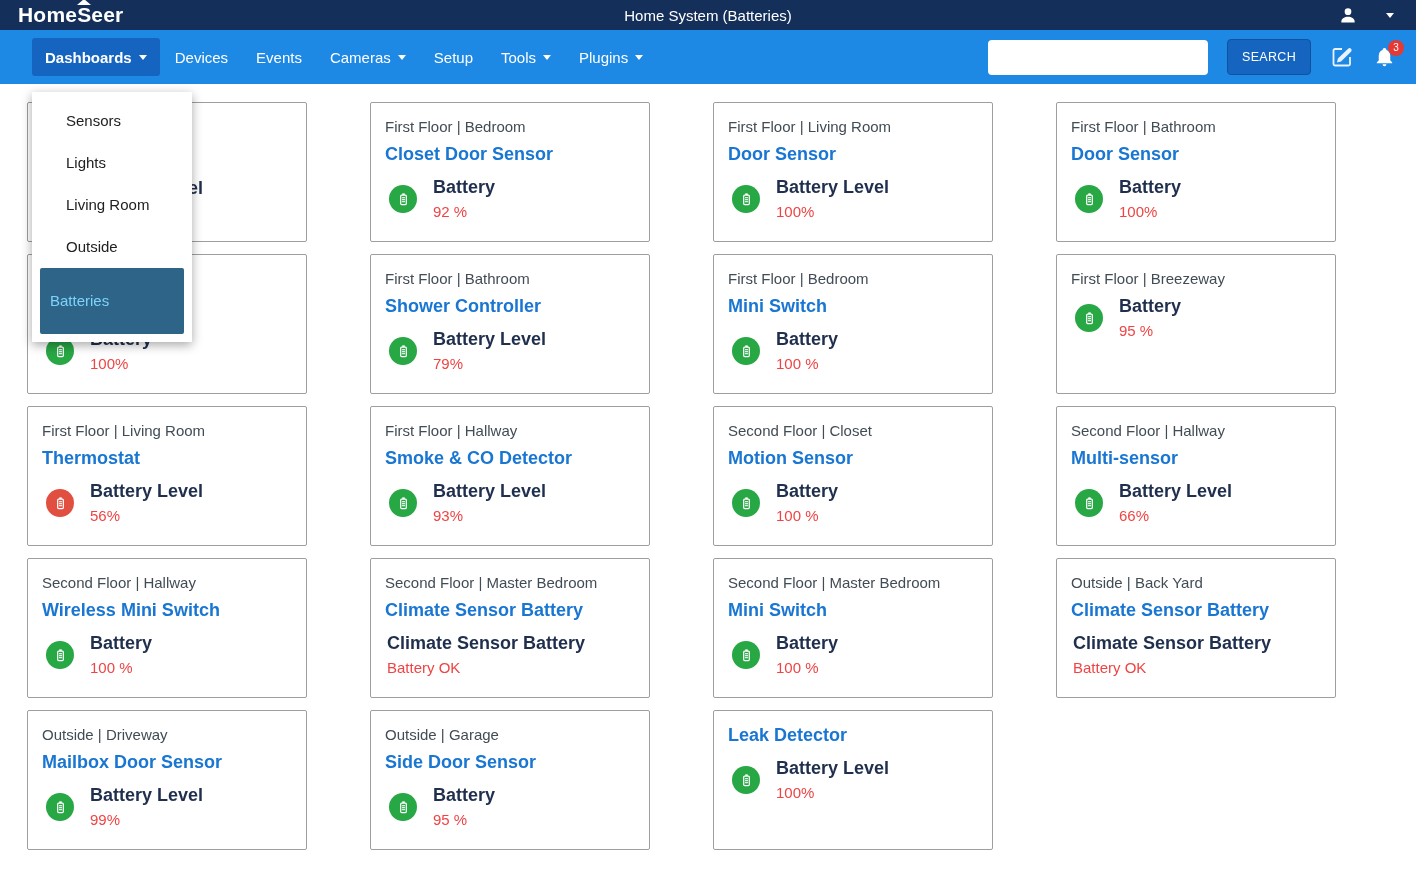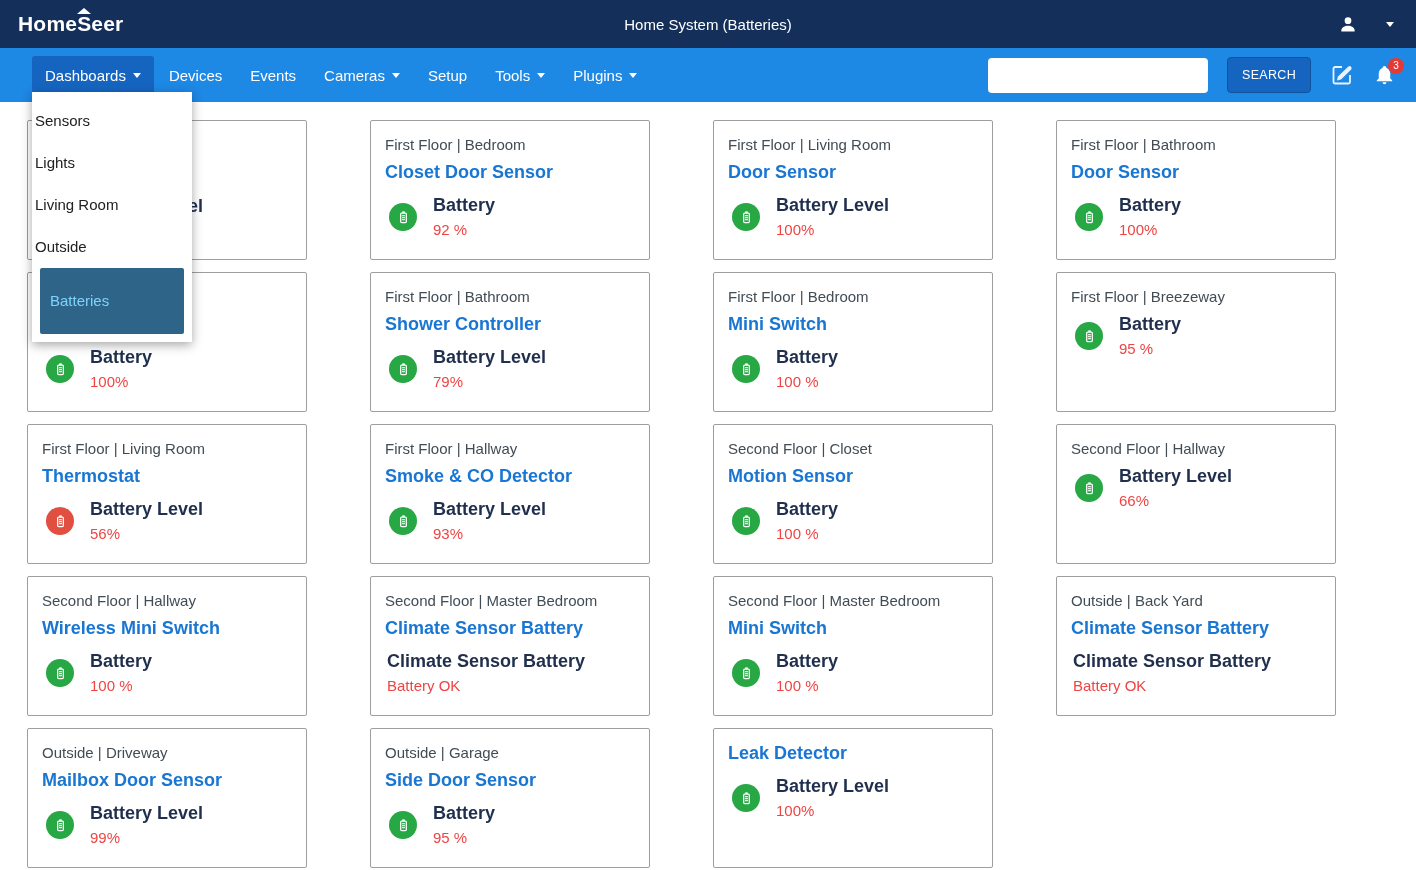--- a/index.html
+++ b/index.html
@@ -5,21 +5,21 @@
   * { box-sizing: border-box; margin: 0; padding: 0; }
   html, body { width: 1416px; height: 870px; overflow: hidden; }
   body {
     font-family: "Liberation Sans", sans-serif;
     background: #ffffff;
     position: relative;
   }
 
   
   .topbar {
-    height: 48px;
+    height: 30px;
     background: #14305a;
     display: flex;
     align-items: center;
     padding: 0 18px;
     position: relative;
     color: #fff;
   }
   .logo {
     font-size: 21px;
     font-weight: bold;
@@ -73,21 +73,21 @@
     display: flex;
     align-items: center;
     gap: 7px;
     color: #fff;
     font-size: 15px;
     padding: 0 13px;
     border-radius: 3px;
     cursor: pointer;
     white-space: nowrap;
   }
-  .nav-item.active { background: #1565c0; }
+  .nav-item.active { background: #1565c0; font-weight: bold; }
   .navbar-right {
     margin-left: auto;
     display: flex;
     align-items: center;
     gap: 19px;
   }
   .search-input {
     width: 220px;
     height: 35px;
     border: none;
@@ -129,21 +129,21 @@
     position: absolute;
     top: 92px;
     left: 32px;
     width: 160px;
     background: #ffffff;
     box-shadow: 0 3px 10px rgba(0,0,0,.35);
     padding: 8px 0;
     z-index: 50;
   }
   .menu-item {
-    padding: 11px 3px;
+    padding: 11px 34px;
     font-size: 15px;
     line-height: 20px;
     color: #212121;
     cursor: pointer;
     white-space: nowrap;
   }
   .menu-item.selected {
     background: #2f6489;
     color: #7dd3fc;
     margin: 0 8px;
@@ -493,20 +493,21 @@
         </svg>
       </span>
       <div class="stat-text">
         <div class="stat-label">Battery</div>
         <div class="stat-value">100 %</div>
       </div>
     </div>
   </div>
       <div class="card">
     <div class="card-location">Second Floor | Hallway</div>
+    <div class="card-name">Multi-sensor</div>
     <div class="card-stat">
       <span class="batt-icon">
         <svg viewBox="0 0 24 24" width="15" height="15">
           <rect x="7.5" y="5" width="9" height="15" rx="1.5" fill="none" stroke="#fff" stroke-width="2"></rect>
           <rect x="10" y="2.2" width="4" height="2.6" fill="#fff"></rect>
           <rect x="9.7" y="8.2" width="4.6" height="1.8" fill="#fff"></rect>
           <rect x="9.7" y="11.4" width="4.6" height="1.8" fill="#fff"></rect>
           <rect x="9.7" y="14.6" width="4.6" height="1.8" fill="#fff"></rect>
         </svg>
       </span>

